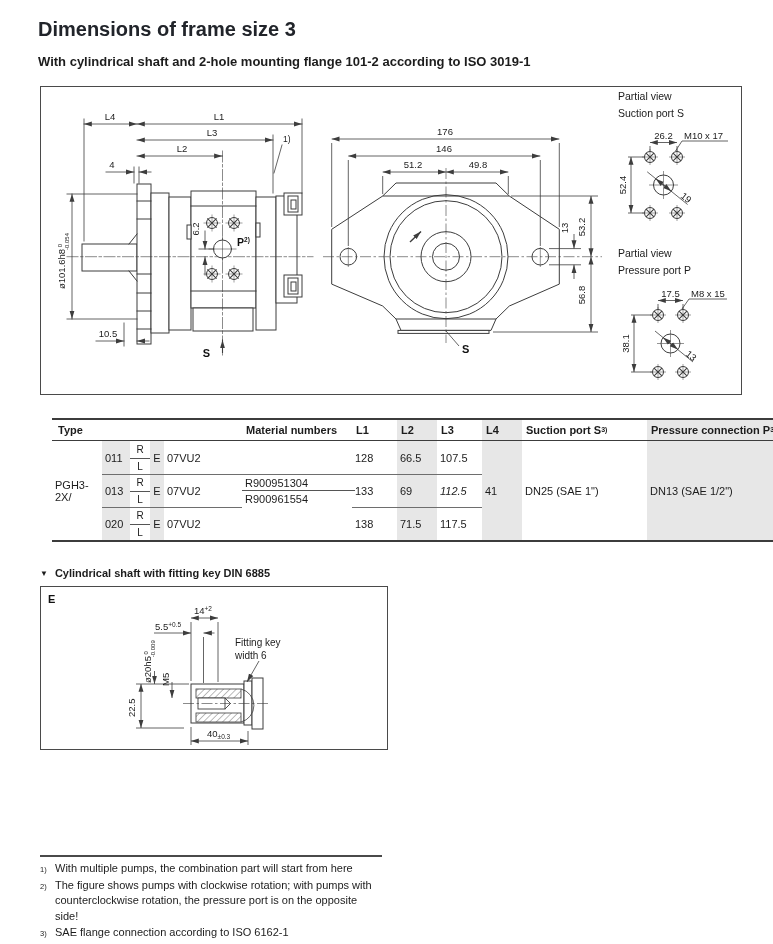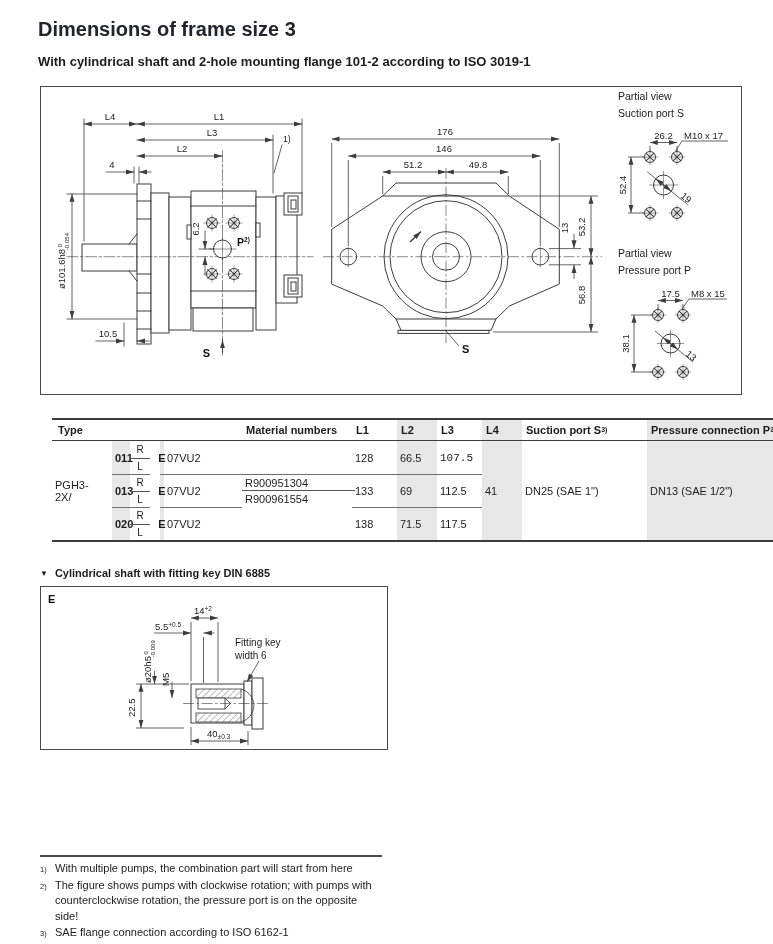--- a/index.html
+++ b/index.html
@@ -25,21 +25,21 @@
   }
   .tbl .hc{font-weight:bold;border-bottom:1.5px solid #3c3c3c;display:flex;align-items:center;padding-left:4px;grid-row:1;}
   .tbl .hc sup{font-size:7px;line-height:0;}
   .tbl .c{display:flex;align-items:center;padding-left:3px;}
   .tbl .grey{background:#e7e7e7;}
   .tbl .bt{border-top:1px solid #6e6e6e;}
   .tbl .halves{display:flex;flex-direction:column;justify-content:center;padding-left:0;}
   .tbl .half{height:16.5px;display:flex;align-items:center;padding-left:3px;box-sizing:border-box;}
   .tbl .fracline{border-top:1px solid #555;}
   .tbl .matline{border-bottom:1px solid #555;width:calc(100% + 3px);}
-  .tbl .bold{font-weight:bold;margin-left:10px;}
+  .tbl .bold{font-weight:normal;}
   .tbl .right{justify-content:flex-end;padding-right:0;}
   .tbl .ctr{justify-content:center;padding-left:0;}
 
   
   .sec-title{display:flex;align-items:center;gap:7px;font-size:11px;font-weight:bold;}
   .sec-title .tri{font-size:8px;}
 
   
   .fnrule{position:absolute;left:40px;top:855px;width:342px;height:2px;background:#4a4a4a;}
   .fnlist{position:absolute;left:40px;top:861px;width:340px;font-size:11px;}
@@ -288,36 +288,36 @@
 
   <div class="c grey bold" style="grid-column:2;grid-row:2;">011</div>
   <div class="halves" style="grid-column:3;grid-row:2;font-size:10px;">
     <div class="half ctr">R</div>
     <div class="half ctr fracline">L</div>
   </div>
   <div class="c grey bold ctr" style="grid-column:4;grid-row:2;">E</div>
   <div class="c" style="grid-column:5;grid-row:2;">07VU2</div>
   <div class="c" style="grid-column:7;grid-row:2;">128</div>
   <div class="c grey" style="grid-column:8;grid-row:2;">66.5</div>
-  <div class="c" style="grid-column:9;grid-row:2;font-family:Liberation Mono, monospace;">107.5</div>
+  <div class="c" style="grid-column:9;grid-row:2;">107.5</div>
 
   <div class="c grey bold bt" style="grid-column:2;grid-row:3;">013</div>
   <div class="halves bt" style="grid-column:3;grid-row:3;font-size:10px;">
     <div class="half ctr">R</div>
     <div class="half ctr fracline">L</div>
   </div>
   <div class="c grey bold ctr bt" style="grid-column:4;grid-row:3;">E</div>
   <div class="c bt" style="grid-column:5;grid-row:3;">07VU2</div>
   <div class="halves bt" style="grid-column:6;grid-row:3;">
     <div class="half matline">R900951304</div>
     <div class="half">R900961554</div>
   </div>
   <div class="c bt" style="grid-column:7;grid-row:3;">133</div>
   <div class="c grey bt" style="grid-column:8;grid-row:3;">69</div>
-  <div class="c bt" style="grid-column:9;grid-row:3;">112.5</div>
+  <div class="c bt" style="grid-column:9;grid-row:3;font-style:italic;">112.5</div>
 
   <div class="c grey bold bt" style="grid-column:2;grid-row:4;">020</div>
   <div class="halves bt" style="grid-column:3;grid-row:4;font-size:10px;">
     <div class="half ctr">R</div>
     <div class="half ctr fracline">L</div>
   </div>
   <div class="c grey bold ctr bt" style="grid-column:4;grid-row:4;">E</div>
   <div class="c bt" style="grid-column:5;grid-row:4;">07VU2</div>
   <div class="c bt" style="grid-column:7;grid-row:4;">138</div>
   <div class="c grey bt" style="grid-column:8;grid-row:4;">71.5</div>

